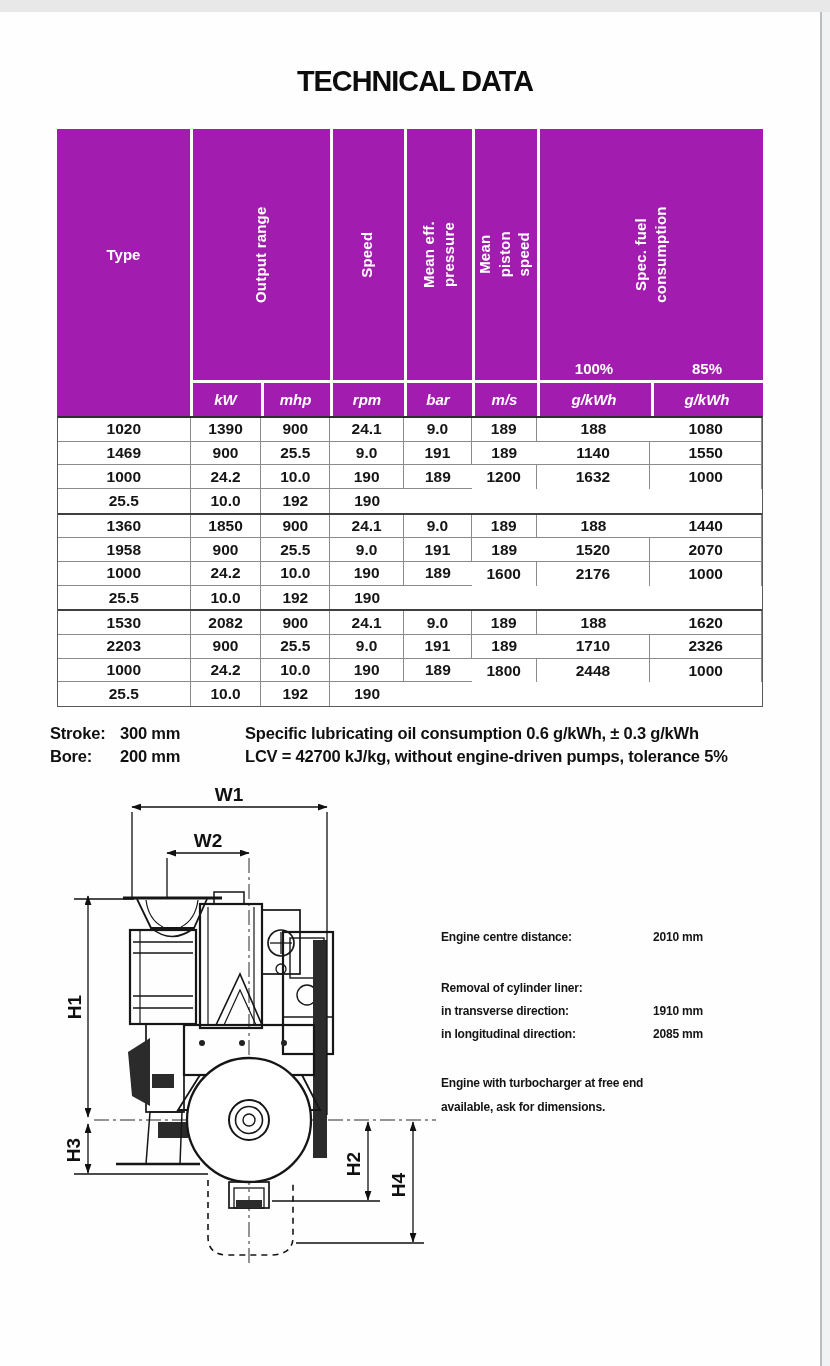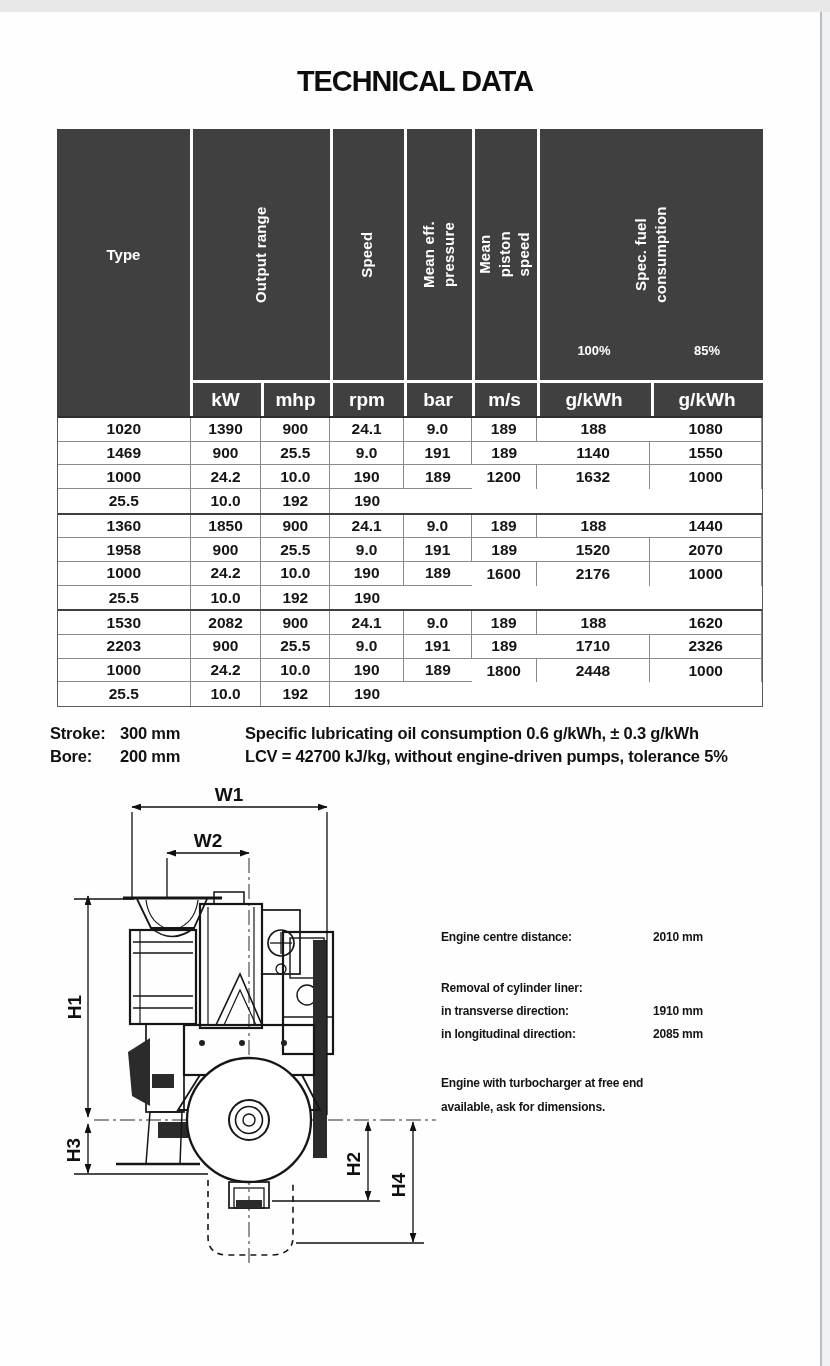--- a/index.html
+++ b/index.html
@@ -14,36 +14,36 @@
   .right-margin{position:absolute;left:822px;top:0;width:8px;height:1366px;background:#f1f2f3;}
 
   .title{
     position:absolute;left:0;top:52px;width:830px;text-align:center;
     font-size:30px;font-weight:700;letter-spacing:-1px;color:#0d0d0d;
     transform:scaleX(0.96);
   }
 
   
   .dtable{position:absolute;left:57px;top:117px;width:706px;height:578px;}
-  .thead{position:absolute;left:0;top:0;width:706px;height:287px;background:#404040;}
+  .thead{position:absolute;left:0;top:0;width:706px;height:287px;background:#a21caf;}
   .vline{position:absolute;top:0;width:3px;height:287px;background:#fdfdfd;}
   .vline.short{top:251px;height:36px;}
   .hline{position:absolute;left:133px;top:251px;width:573px;height:3px;background:#fdfdfd;}
   .hcell{
     position:absolute;top:0;height:251px;display:flex;align-items:center;justify-content:center;
     color:#ffffff;font-weight:700;font-size:15px;overflow:visible;
   }
   .hcell .rot{transform:rotate(-90deg);white-space:pre-line;text-align:center;line-height:1.3;letter-spacing:0.2px;}
   .pct{
-    position:absolute;top:204px;height:34px;display:flex;align-items:center;justify-content:center;
-    color:#fff;font-weight:700;font-size:13px;
+    position:absolute;top:222px;height:34px;display:flex;align-items:center;justify-content:center;
+    color:#fff;font-weight:700;font-size:15px;
   }
   .ucell{
     position:absolute;top:254px;height:33px;display:flex;align-items:center;justify-content:center;
-    color:#fff;font-weight:700;font-size:19px;
+    color:#fff;font-weight:700;font-size:15px;font-style:italic;
   }
 
   .data-area{
     position:absolute;left:0;top:287px;width:706px;height:291px;
     border:1px solid #5a5a5a;border-top:2px solid #2e2e2e;
     display:flex;flex-direction:column;background:#fff;
   }
   .group{flex:1;display:grid;grid-template-columns:133fr 71fr 69fr 74fr 68fr 65fr 114fr 112fr;
     grid-template-rows:repeat(4,1fr);border-bottom:2px solid #3f3f3f;}
   .group:last-child{border-bottom:none;}

